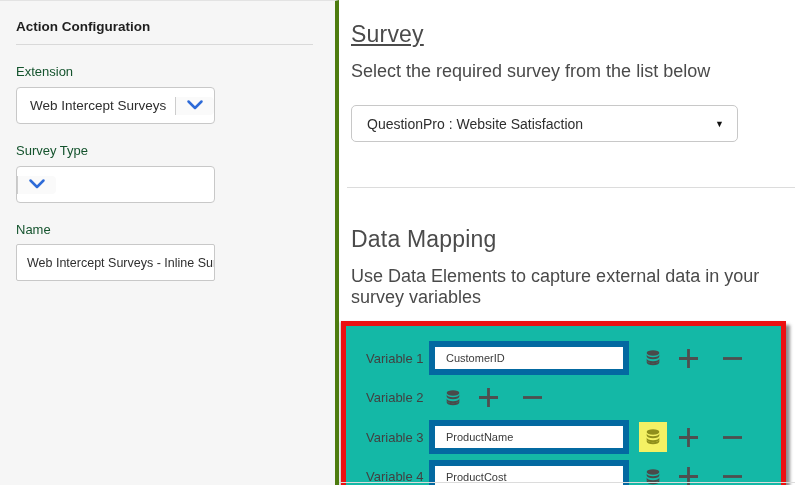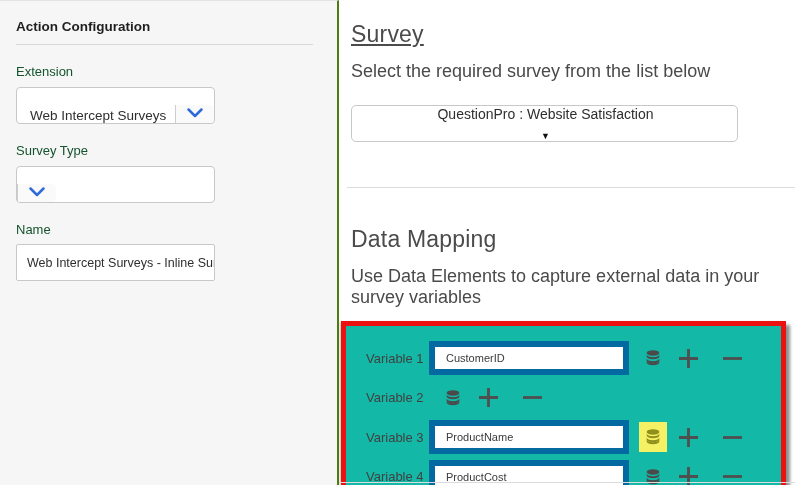--- a/index.html
+++ b/index.html
@@ -8,38 +8,38 @@
     font-family: "Liberation Sans", sans-serif;
     background:#ffffff; color:#4b4b4b;
     display:flex;
   }
 
   
   .left-panel{
     width:339px; height:485px; flex:0 0 339px;
     background:#f6f6f6;
     border-top:1px solid #e3e3e3;
-    border-right:2px solid #4d7c0f;
+    border-right:4px solid #4d7c0f;
     padding:0 16px;
   }
   .panel-title{
     margin-top:18px;
     font-size:13.5px; font-weight:bold; color:#1f1f1f;
   }
   .panel-title-divider{
     height:1px; background:#d9d9d9;
     margin-top:10px; width:297px;
   }
   .field-label{
     margin-top:19px; font-size:13px; color:#14532d;
   }
   .dropdown{
     margin-top:8px; width:199px; height:37px;
     background:#ffffff; border:1px solid #c8c8c8; border-radius:4px;
-    display:flex; align-items:flex-end; cursor:pointer;
+    display:flex; align-items:center; cursor:pointer;
   }
   .dropdown-value{
     flex:1; display:flex; align-items:center;
     padding-left:13px; font-size:13.5px; color:#2e2e2e;
     white-space:nowrap; overflow:hidden;
   }
   .dropdown-caret-section{
     width:39px; flex:0 0 39px;
     background:#fafafa; border-left:1px solid #cdcdcd;
     border-radius:0 4px 4px 0;
@@ -61,21 +61,21 @@
   .section-heading{
     font-size:23px; font-weight:300; color:#4b4b4b;
     letter-spacing:.2px;
   }
   .heading-survey{ margin-top:21px;text-decoration:underline; }
   .section-sub{ margin-top:13px; font-size:18px; color:#4a4a4a; }
   .select-box{
     margin-top:23px; width:387px; height:37px;
     border:1px solid #c8c8c8; border-radius:5px; background:#ffffff;
     display:flex; align-items:center; justify-content:space-between;
-    padding:0 13px 0 15px; cursor:pointer;flex-direction:column;
+    padding:0 13px 0 15px; cursor:pointer;
   }
   .select-value{ font-size:14px; color:#2e2e2e; }
   .select-caret{ font-size:9px; color:#111111; }
   .section-divider{
     height:1px; background:#dcdcdc;
     margin-top:45px; margin-left:-4px;
   }
   .heading-mapping{ margin-top:38px; }
 
   .mapping-box{

